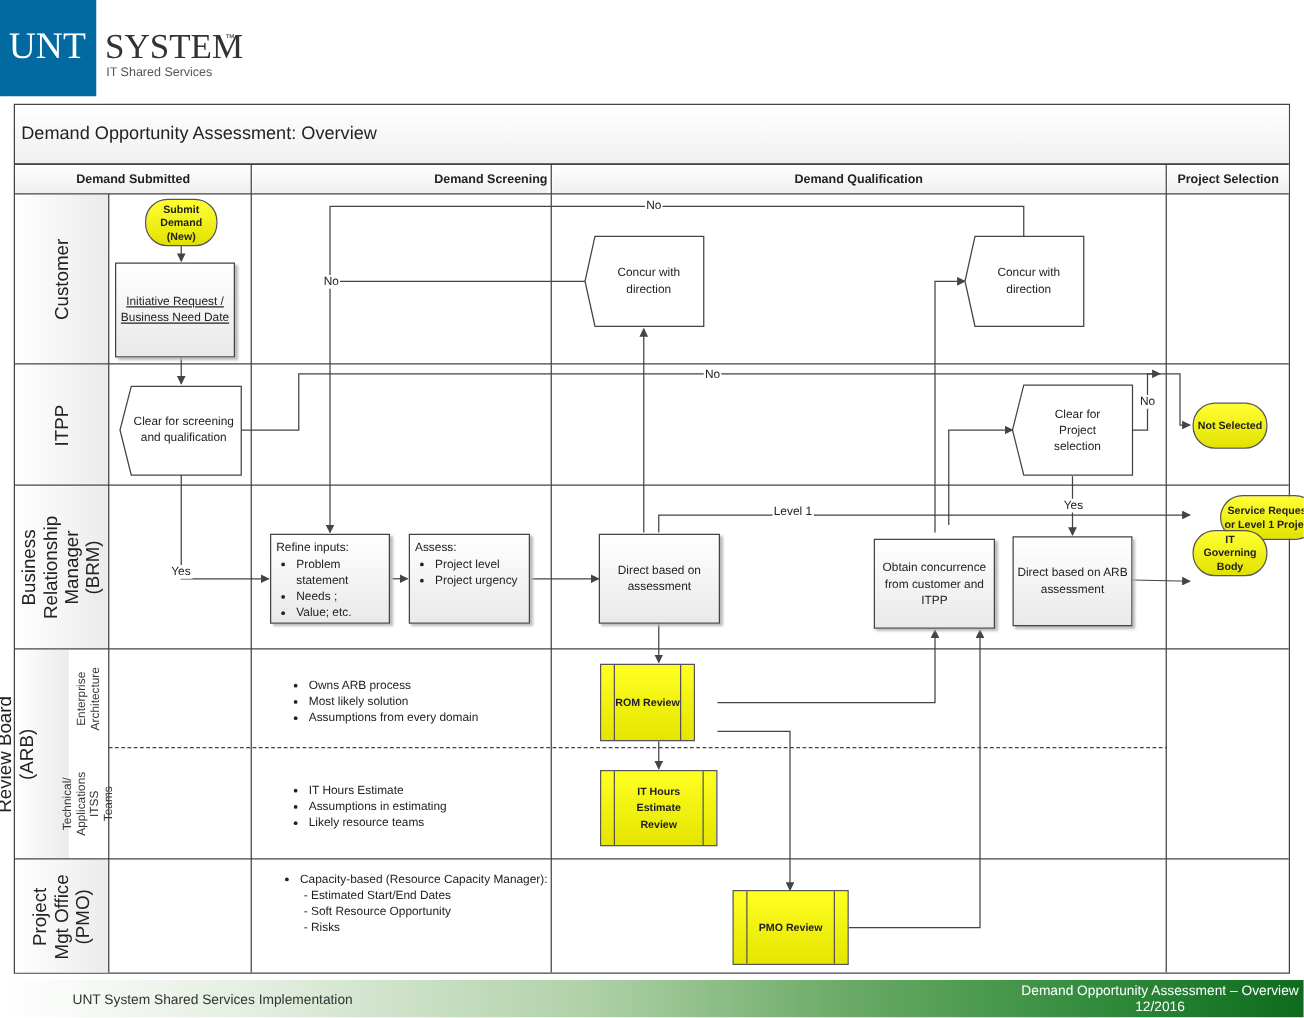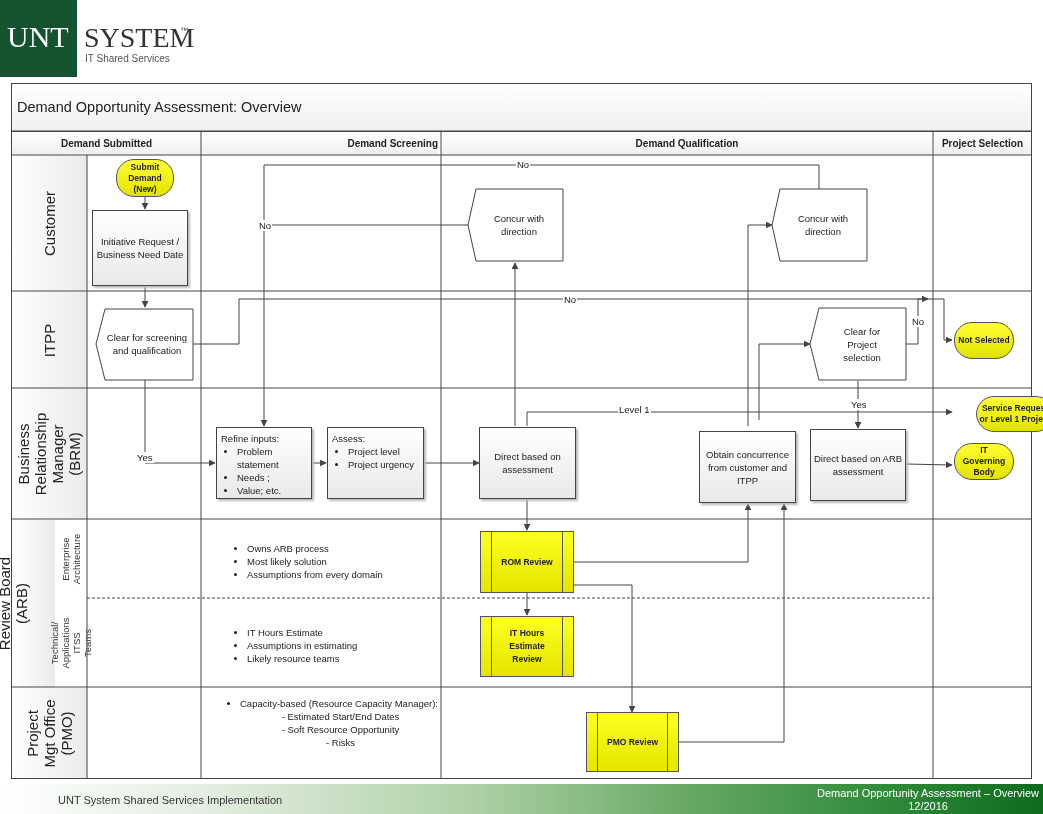--- a/index.html
+++ b/index.html
@@ -1,17 +1,17 @@
 <!DOCTYPE html>
 <html><head>
 <meta charset="utf-8">
 <style>
   html, body { margin: 0; padding: 0; background: #ffffff; }
   body { width: 1043px; height: 814px; position: relative; overflow: hidden; font-family: "Liberation Sans", sans-serif; color: #222; }
-  .logo-box { position: absolute; left: 0; top: 0; width: 77px; height: 77px; background: #14532d; }
+  .logo-box { position: absolute; left: 0; top: 0; width: 77px; height: 77px; background: #0369a1; }
   .logo-unt { position: absolute; left: 7px; top: 20px; font-family: "Liberation Serif", serif; font-size: 30px; color: #ffffff; letter-spacing: 0px; }
   .logo-system { position: absolute; left: 84px; top: 22px; font-family: "Liberation Serif", serif; font-size: 28px; color: #333; }
   .logo-tm { position: absolute; left: 180px; top: 26px; font-size: 8px; color: #333; }
   .logo-sub { position: absolute; left: 85px; top: 53px; font-size: 10px; color: #555; }
 
   .frame { position: absolute; left: 11px; top: 83px; width: 1021px; height: 696px; border: 1px solid #444; box-sizing: border-box; background: #fff; }
   .title-bar { position: absolute; left: 12px; top: 84px; width: 1019px; height: 47px; background: linear-gradient(#ffffff, #f0f0f0); border-bottom: 1px solid #444; }
   .title-text { position: absolute; left: 17px; top: 99px; font-size: 14.5px; color: #222; }
 
   .col-head { position: absolute; top: 132px; height: 23px; font-size: 10px; font-weight: bold; line-height: 23px; color: #222; background: linear-gradient(#ffffff,#efefef); }
@@ -123,21 +123,21 @@
     <polygon points="105,309 193,309 193,380 105,380 96,344"></polygon>
     <polygon points="476,189 563,189 563,261 476,261 468,225"></polygon>
     <polygon points="780,189 867,189 867,261 780,261 772,225"></polygon>
     <polygon points="819,308 906,308 906,380 819,380 810,344"></polygon>
   </g>
 </svg>
 
 <div class="node term" style="left:116px;top:159px;width:58px;height:38px;">
     <span>Submit Demand (New)</span>
   </div>
-<div class="node proc" style="left:92px;top:210px;width:96px;height:76px;">
+<div class="node proc" style="left:92px;top:210px;width:96px;height:76px;text-decoration:underline;">
     <span>Initiative Request / Business Need Date</span>
   </div>
 <div class="node" style="left:103px;top:312px;width:88px;height:64px;">
     <span>Clear for screening and qualification</span>
   </div>
 
 <div class="node proc left-text" style="left:216px;top:427px;width:96px;height:72px;">
   <div class="txt" style="position:static;">
     <div>Refine inputs:</div>
     <ul>
@@ -169,55 +169,55 @@
 <div class="node proc" style="left:699px;top:431px;width:97px;height:72px;">
     <span>Obtain concurrence from customer and ITPP</span>
   </div>
 <div class="node" style="left:820px;top:312px;width:84px;height:64px;">
     <span style="width:60px;">Clear for Project selection</span>
   </div>
 <div class="node proc" style="left:810px;top:429px;width:96px;height:72px;">
     <span>Direct based on ARB assessment</span>
   </div>
 
-<div class="node subproc" style="left:480px;top:531px;width:94px;height:62px;">
+<div class="node subproc" style="left:480px;top:531px;width:76px;height:62px;">
     <span>ROM Review</span>
   </div>
 <div class="node subproc" style="left:480px;top:616px;width:94px;height:61px;">
     <span style="width:50px;">IT Hours Estimate Review</span>
   </div>
 <div class="node subproc" style="left:586px;top:712px;width:93px;height:60px;">
     <span>PMO Review</span>
   </div>
 
 <div class="node term" style="left:954px;top:322px;width:60px;height:37px;">
     <span>Not Selected</span>
   </div>
 <div class="node term" style="left:976px;top:396px;width:78px;height:36px;">
     <span>Service Request or Level 1 Project</span>
   </div>
-<div class="node term" style="left:954px;top:443px;width:60px;height:37px;">
+<div class="node term" style="left:954px;top:424px;width:60px;height:37px;">
     <span style="width:50px;">IT Governing Body</span>
   </div>
 
 <div class="txt" style="left:231px;top:542px;">
   <ul>
     <li>Owns ARB process</li>
     <li>Most likely solution</li>
     <li>Assumptions from every domain</li>
   </ul>
 </div>
 <div class="txt" style="left:231px;top:626px;">
   <ul>
     <li>IT Hours Estimate</li>
     <li>Assumptions in estimating</li>
     <li>Likely resource teams</li>
   </ul>
 </div>
-<div class="txt" style="left:224px;top:697px;text-align:center;">
+<div class="txt" style="left:224px;top:697px;">
   <ul>
     <li>Capacity-based (Resource Capacity Manager):</li>
   </ul>
   <div style="padding-left:19px;">- Estimated Start/End Dates</div>
   <div style="padding-left:19px;">- Soft Resource Opportunity</div>
   <div style="padding-left:19px;">- Risks</div>
 </div>
 
 <div class="lbl" style="left:516px;top:159px;">No</div>
 <div class="lbl" style="left:258px;top:220px;">No</div>

